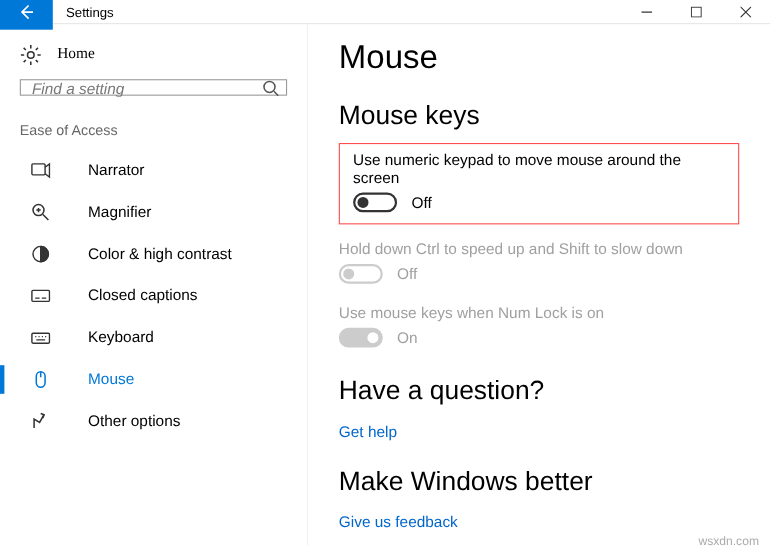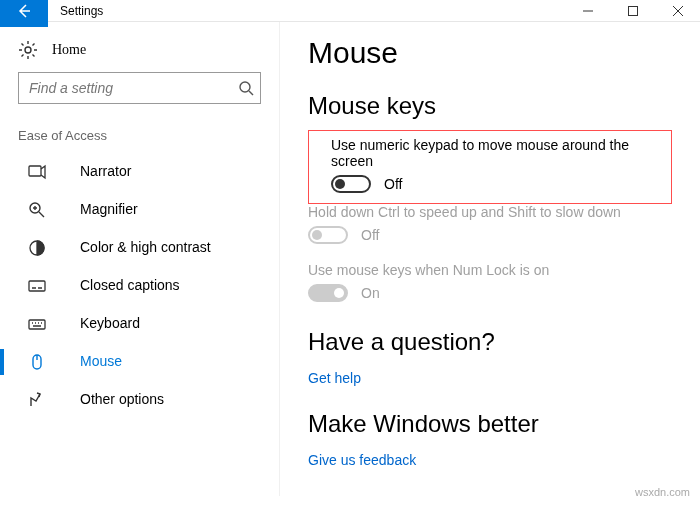--- a/index.html
+++ b/index.html
@@ -64,21 +64,21 @@
     display: flex;
     align-items: center;
     padding: 8px 18px 12px 18px;
     font-size: 14px;
     cursor: pointer;
     font-family: Liberation Serif, serif;
   }
   .home-row .icon { width:20px; height:20px; margin-right:14px; color:#333; }
   .search-box {
     margin: 0 18px 18px 18px;
-    height: 32px;
+    height: 15px;
     border: 1px solid #999;
     display: flex;
     align-items: center;
     padding: 0 6px 0 8px;
     color: #666;
     font-size: 14px;
   }
   .search-box input {
     border:none; outline:none; flex:1; font-size:14px; color:#333; background:transparent;
     font-style: italic;
@@ -116,21 +116,22 @@
     font-weight: 300;
     margin: 4px 0 22px 0;
   }
   .section-title {
     font-size: 24px;
     font-weight: 400;
     margin: 6px 0 10px 0;
   }
   .highlight-box {
     border: 1px solid #ff4d4d;
-    padding: 6px 10px 10px 22px;
+    padding: 6px 10px 10px 12px;
+    margin-bottom: 14px;
   }
   .setting-desc { font-size: 14px; margin-bottom: 6px; color:#000; }
   .setting-desc.disabled { color:#a0a0a0; }
   .toggle-row { display:flex; align-items:center; gap:13px; }
   .toggle {
     width: 40px; height: 18px; border-radius: 9px;
     border: 2px solid #333; position: relative;
     background: #fff;
   }
   .toggle::after {

